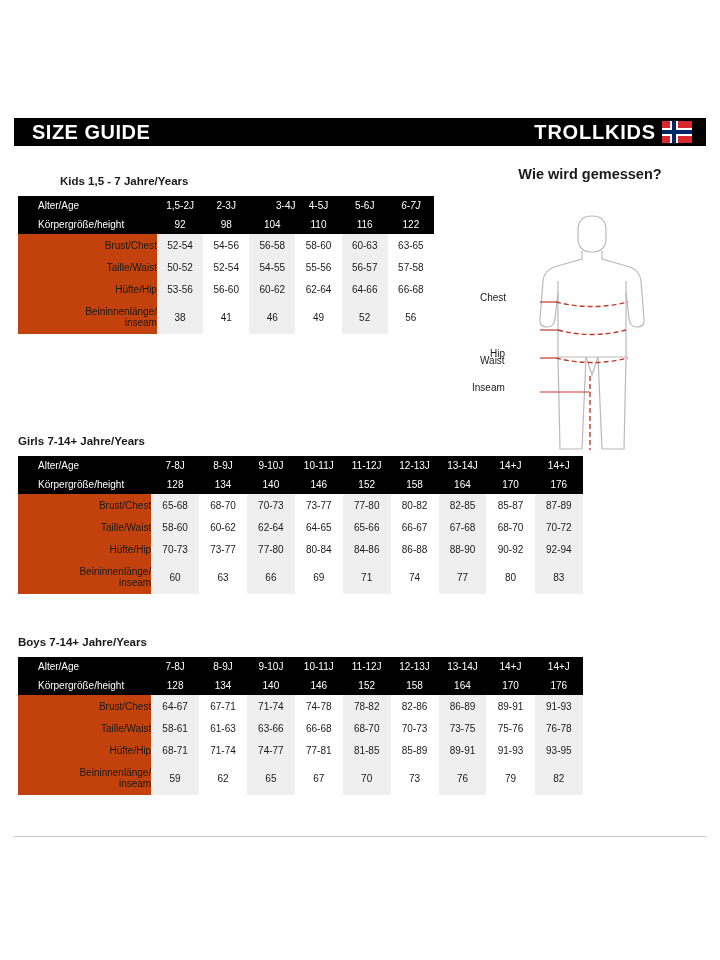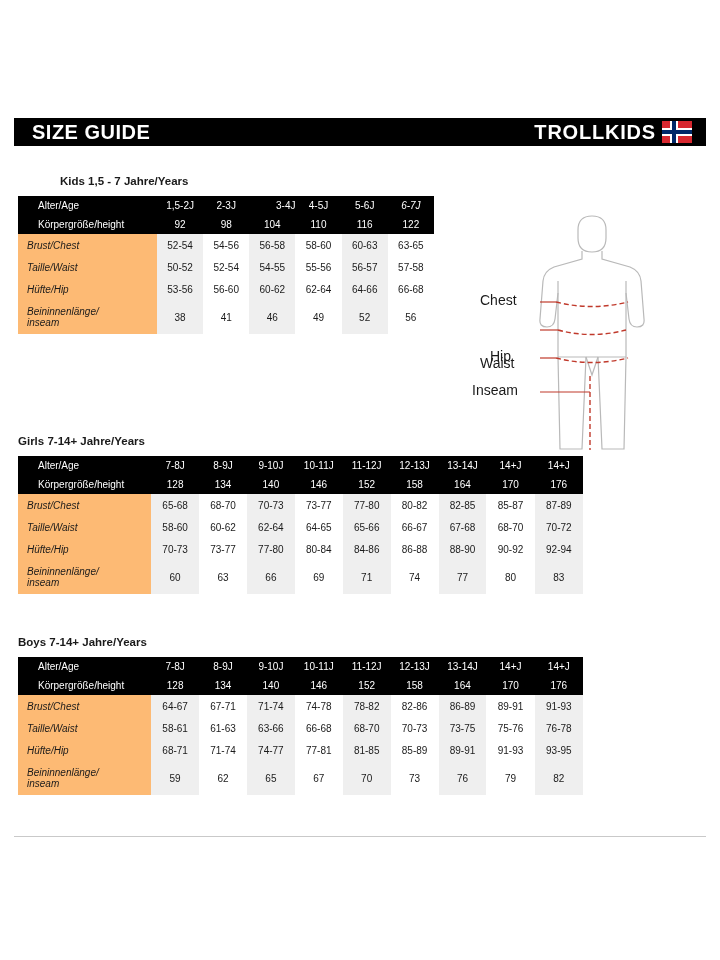--- a/index.html
+++ b/index.html
@@ -115,24 +115,23 @@
     text-align: left;
     padding-left: 20px;
   }
   .hdr-row.first td.lbl { font-weight: normal; }
   .body-row td {
     height: 22px;
     font-size: 10px;
     color: #1a1a1a;
   }
   .body-row td.lbl {
-    text-align: left;
+    text-align: right;
     padding-left: 9px;
-    background: #fdba74;
-    font-style: italic;
+    background: #c2410c;
   }
   .body-row td.shade {
     background: #efefef;
   }
   .body-row td.plain {
     background: #ffffff;
   }
   .body-row.tall td { height: 34px; }
   .lbl-two {
     display: block;
@@ -153,21 +152,21 @@
     color: #1a1a1a;
   }
   .measure-sub {
     text-align: center;
     font-size: 10.5px;
     color: #4a4a4a;
     margin-top: 1px;
   }
   .measure-label {
     position: absolute;
-    font-size: 14px;
+    font-size: 10px;
     color: #1a1a1a;
   }
   
   .divider {
     position: absolute;
     left: 14px;
     width: 692px;
     height: 1px;
     background: #c9c9c9;
   }
@@ -248,20 +247,21 @@
       <td class="plain">41</td>
       <td class="shade">46</td>
       <td class="plain">49</td>
       <td class="shade">52</td>
       <td class="plain">56</td>
     </tr>
   </tbody>
     </table>
 
   <div class="measure-panel">
+    <div class="measure-title">Wie wird gemessen?</div>
 
     <svg width="240" height="260" style="position:absolute; left:0; top:40px;">
 
       <g fill="none" stroke="#b9b9b9" stroke-width="1.2">
 
         <path d="M122 10 q14 0 14 14 v8 q0 14 -14 14 q-14 0 -14 -14 v-8 q0 -14 14 -14 z"></path>
 
         <path d="M112 45 v8 l-28 8 q-10 4 -11 14 l-3 38 q-1 8 7 8 q7 0 8 -8 l3 -26"></path>
         <path d="M132 45 v8 l28 8 q10 4 11 14 l3 38 q1 8 -7 8 q-7 0 -8 -8 l-3 -26"></path>
 

